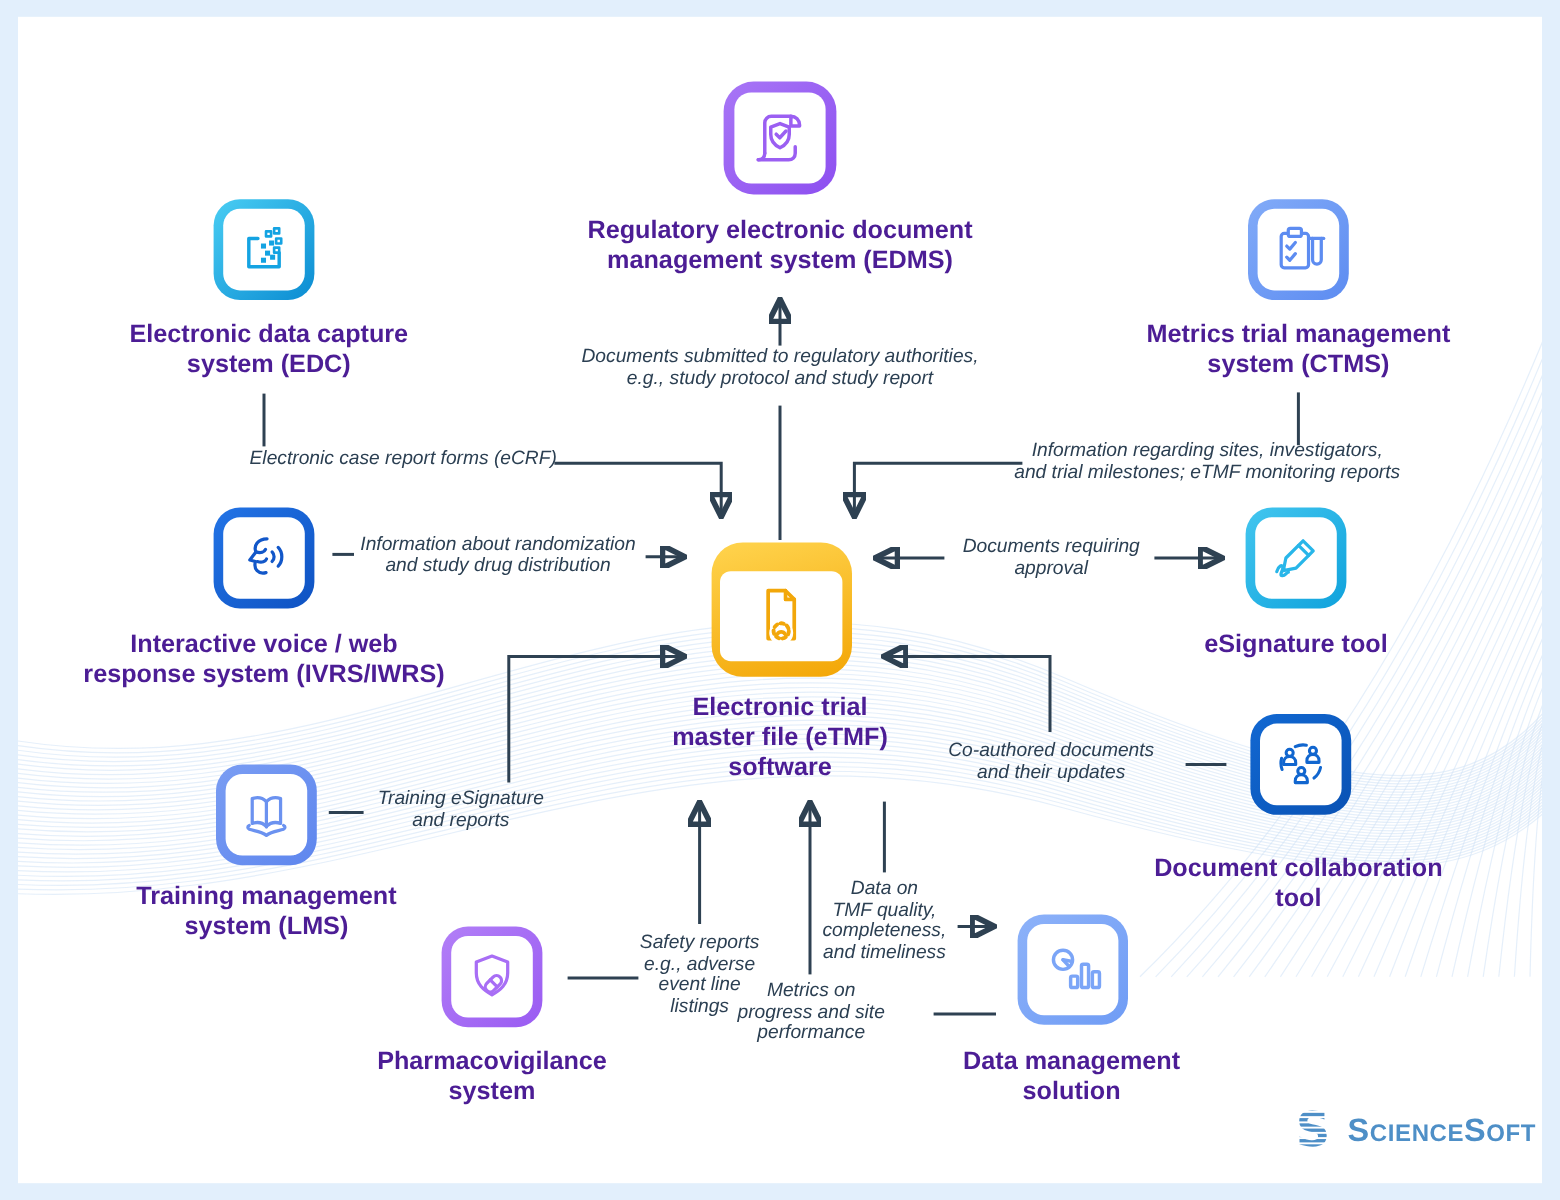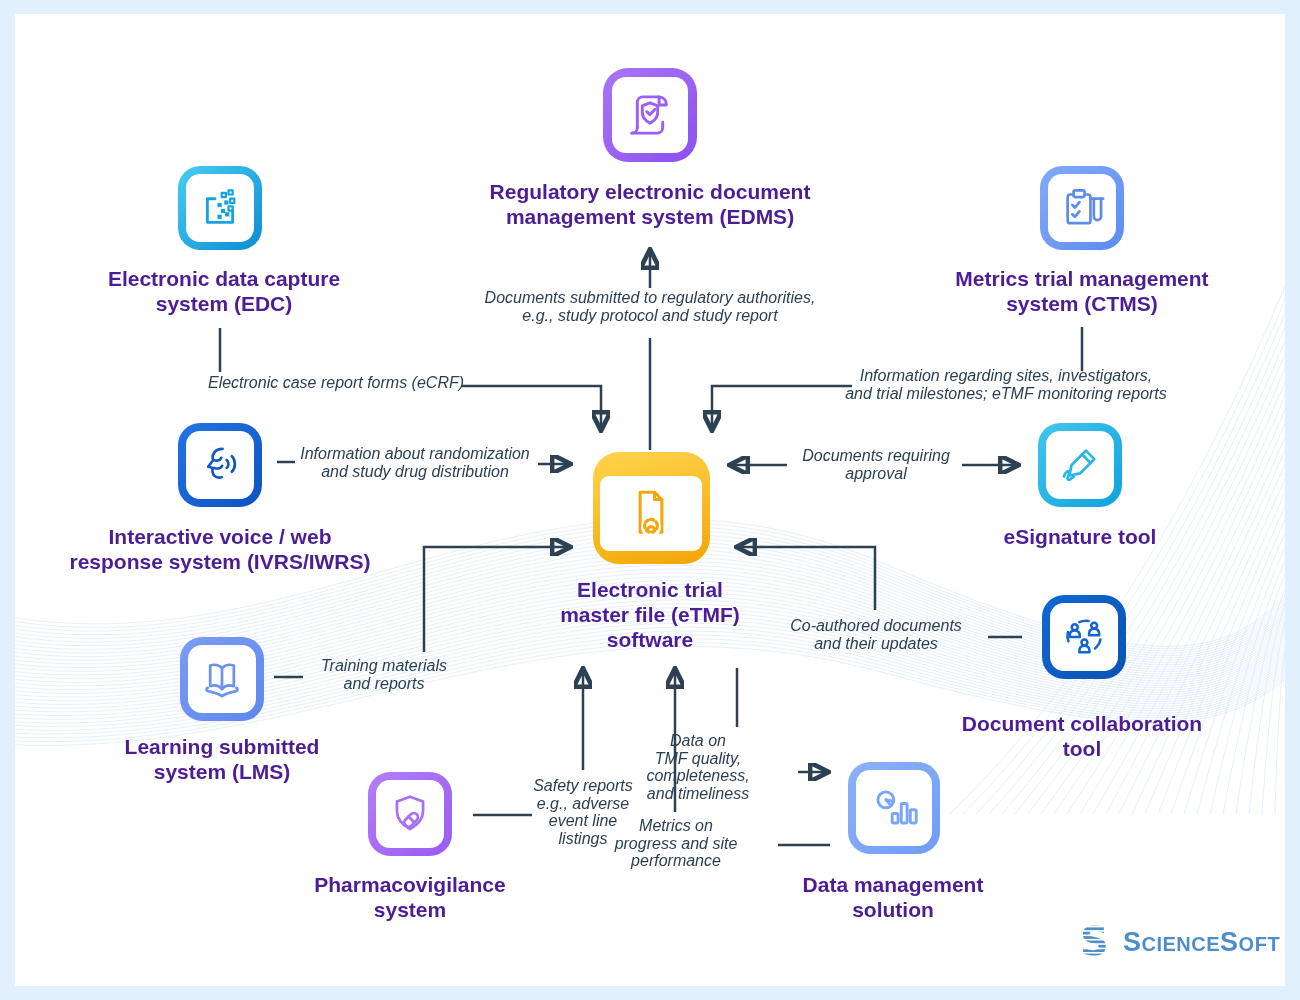--- a/index.html
+++ b/index.html
@@ -282,48 +282,48 @@
 <div class="ntitle" style="left:1082px;top:266px;width:320px;">Metrics trial management
 system (CTMS)</div>
 <div class="ntitle" style="left:220px;top:524px;width:340px;">Interactive voice / web
 response system (IVRS/IWRS)</div>
 <div class="ntitle" style="left:1080px;top:524px;width:260px;">eSignature tool</div>
 <div class="ntitle" style="left:650px;top:577px;width:260px;">Electronic trial
 master file (eTMF)
 software</div>
 <div class="ntitle" style="left:1082px;top:667px;width:300px;margin-top:44px;">Document collaboration
 tool</div>
-<div class="ntitle" style="left:222px;top:734px;width:300px;">Learning submitted
+<div class="ntitle" style="left:222px;top:734px;width:300px;">Training management
 system (LMS)</div>
 <div class="ntitle" style="left:410px;top:872px;width:260px;">Pharmacovigilance
 system</div>
 <div class="ntitle" style="left:893px;top:872px;width:240px;">Data management
 solution</div>
 
 <div class="clabel" style="left:650px;top:289px;width:370px;">Documents submitted to regulatory authorities,
 e.g., study protocol and study report</div>
 <div class="clabel" style="left:336px;top:374px;width:280px;">Electronic case report forms (eCRF)</div>
 <div class="clabel" style="left:1006px;top:367px;width:330px;">Information regarding sites, investigators,
 and trial milestones; eTMF monitoring reports</div>
 <div class="clabel" style="left:415px;top:445px;width:260px;">Information about randomization
 and study drug distribution</div>
 <div class="clabel" style="left:876px;top:447px;width:200px;">Documents requiring
 approval</div>
 <div class="clabel" style="left:876px;top:617px;width:220px;">Co-authored documents
 and their updates</div>
-<div class="clabel" style="left:384px;top:657px;width:180px;">Training materials
+<div class="clabel" style="left:384px;top:657px;width:180px;">Training eSignature
 and reports</div>
 <div class="clabel" style="left:583px;top:777px;width:140px;">Safety reports
 e.g., adverse
 event line
 listings</div>
 <div class="clabel" style="left:676px;top:817px;width:170px;">Metrics on
 progress and site
 performance</div>
-<div class="clabel" style="left:698px;top:732px;width:150px;">Data on
+<div class="clabel" style="left:737px;top:732px;width:150px;">Data on
 TMF quality,
 completeness,
 and timeliness</div>
 
 <div class="logo">
   <svg width="38" height="40" viewBox="0 0 40 42">
     <clipPath id="sclip">
         <text x="2" y="35" font-family="DejaVu Sans" font-weight="bold" font-size="42">S</text>
       </clipPath>
     <g clip-path="url(#sclip)" fill="#4e8fc7">

